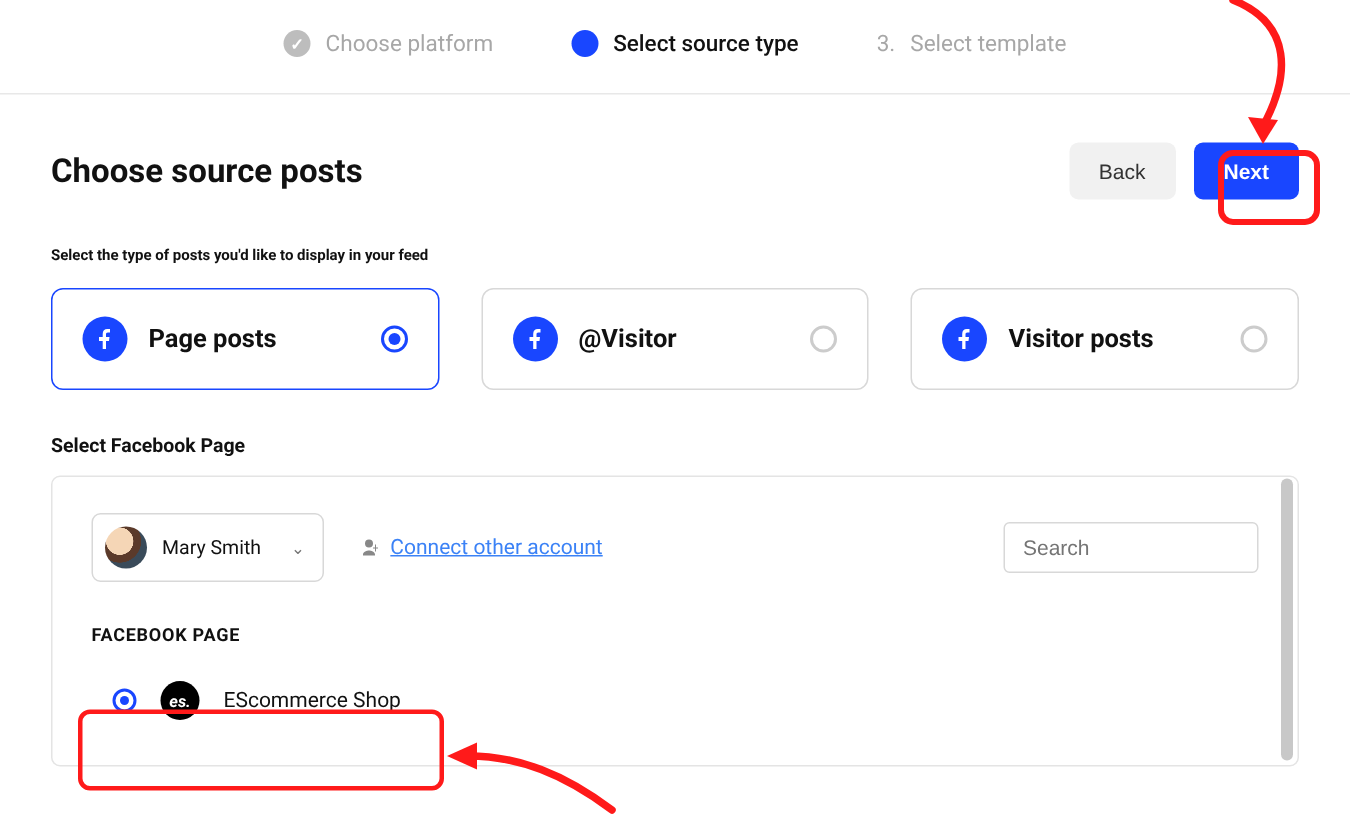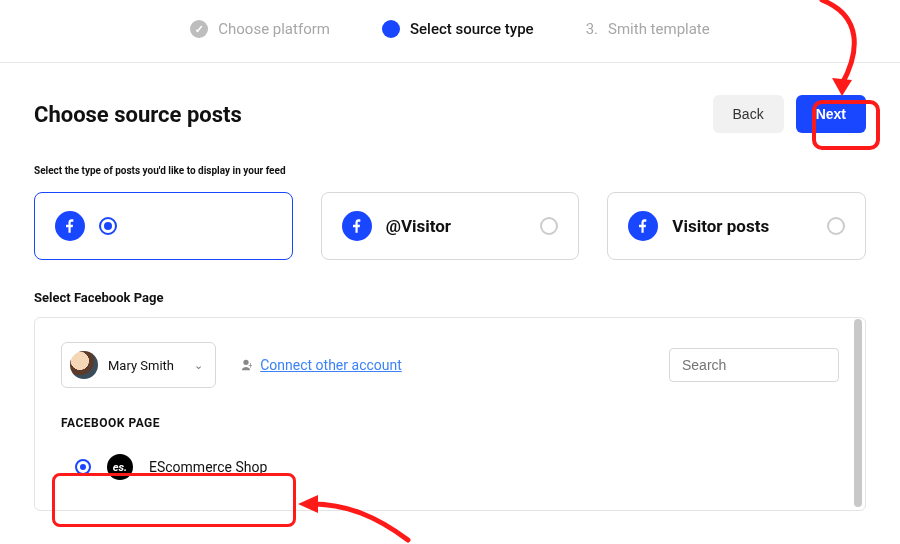--- a/index.html
+++ b/index.html
@@ -202,41 +202,42 @@
   <div class="step done">
     <span class="dot"></span>
     <span>Choose platform</span>
   </div>
   <div class="step current">
     <span class="dot"></span>
     <span>Select source type</span>
   </div>
   <div class="step pending">
     <span>3.</span>
-    <span>Smith template</span>
+    <span>Select template</span>
   </div>
 </div>
 
 <div class="header">
   <h1>Choose source posts</h1>
   <div class="actions">
     <button class="btn back">Back</button>
     <button class="btn next">Next</button>
   </div>
 </div>
 
 <div class="sub">Select the type of posts you'd like to display in your feed</div>
 
 <div class="options">
   <div class="option selected">
     <span class="fb-icon">
       <svg viewBox="0 0 24 24">
           <path d="M13 22v-8h3l.5-4H13V7.5c0-1.1.3-1.9 2-1.9h2V2.1C16.7 2 15.5 2 14.3 2 11.5 2 9.7 3.7 9.7 7v3H6v4h3.7v8H13z"></path>
         </svg>
     </span>
+    <span class="label">Page posts</span>
     <span class="radio on"></span>
   </div>
   <div class="option">
     <span class="fb-icon">
       <svg viewBox="0 0 24 24">
           <path d="M13 22v-8h3l.5-4H13V7.5c0-1.1.3-1.9 2-1.9h2V2.1C16.7 2 15.5 2 14.3 2 11.5 2 9.7 3.7 9.7 7v3H6v4h3.7v8H13z"></path>
         </svg>
     </span>
     <span class="label">@Visitor</span>
     <span class="radio"></span>

